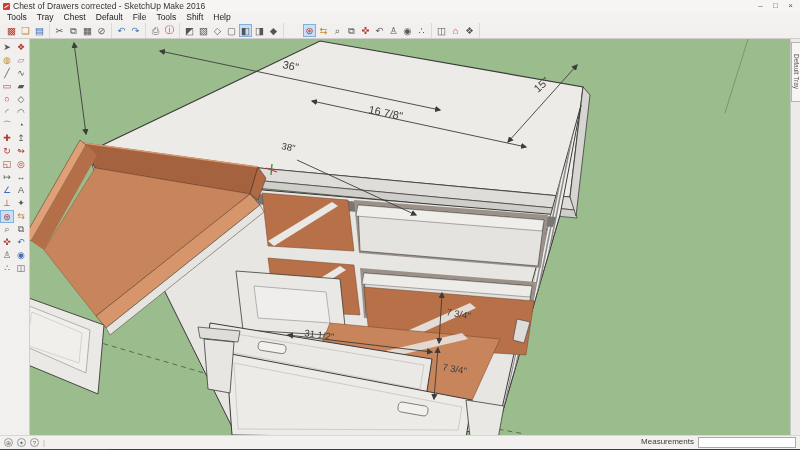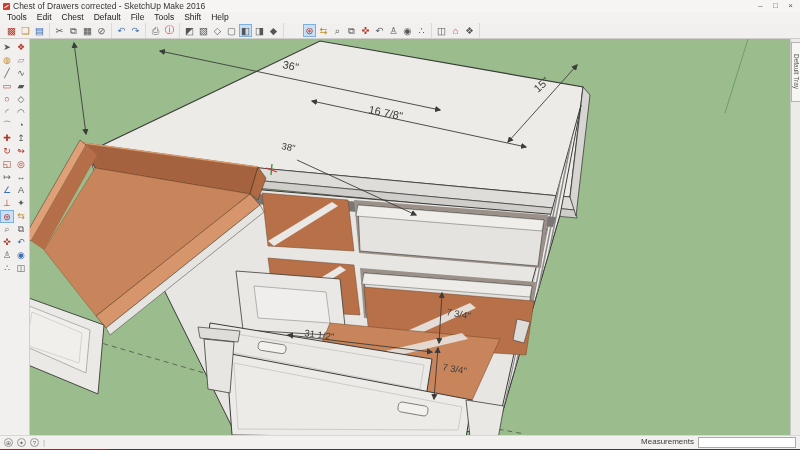--- a/index.html
+++ b/index.html
@@ -53,21 +53,21 @@
   <span>Chest of Drawers corrected - SketchUp Make 2016</span>
   <span class="wctl">
     <span>–</span>
     <span>□</span>
     <span>×</span>
   </span>
 </div>
 
 <div class="menubar" id="menubar">
     <span class="mitem">Tools</span>
-    <span class="mitem">Edit</span>
+    <span class="mitem">Tray</span>
     <span class="mitem">Chest</span>
     <span class="mitem">Default</span>
     <span class="mitem">File</span>
     <span class="mitem">Tools</span>
     <span class="mitem">Shift</span>
     <span class="mitem">Help</span>
   </div>
 
 <div class="toolbar" id="toolbar">
     <div class="tgroup">

